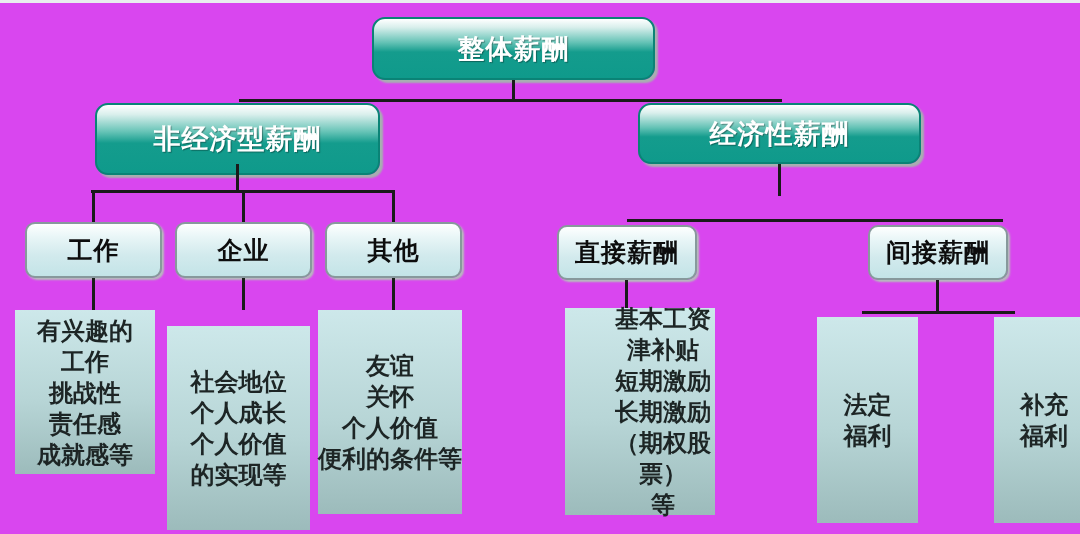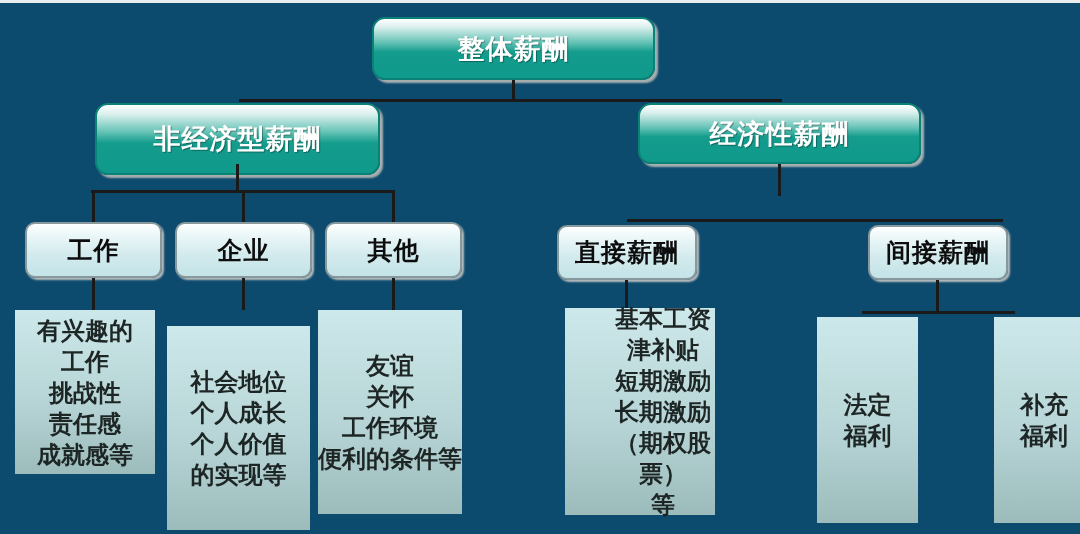--- a/index.html
+++ b/index.html
@@ -1,17 +1,17 @@
 <!DOCTYPE html>
 <html><head>
 <meta charset="utf-8">
 <style>
   html,body{margin:0;padding:0;background:#fff;}
   #stage{
-    position:relative;width:1080px;height:534px;background:#0c4a6e;
+    position:relative;width:1080px;height:534px;background:#d946ef;
     font-family:"Liberation Sans","DejaVu Sans",sans-serif;overflow:hidden;
   }
   .node{
     position:absolute;display:flex;align-items:center;justify-content:center;
     text-align:center;box-sizing:border-box;
   }
   .teal{
     background:linear-gradient(180deg,#ffffff 0%,#d9efec 14%,#63c2b5 40%,#149c8d 56%,#0f9a8b 100%);
     border:2px solid #0a8376;border-radius:13px;
     box-shadow:3px 3px 2px #a7b0b0;
@@ -78,21 +78,21 @@
 工作
 挑战性
 责任感
 成就感等</div>
   <div class="panel" style="left:167px;top:326px;width:143px;height:204px;">社会地位
 个人成长
 个人价值
 的实现等</div>
   <div class="panel" style="left:318px;top:310px;width:144px;height:204px;">友谊
 关怀
-工作环境
+个人价值
 便利的条件等</div>
 
   <div class="line" style="left:778px;top:164px;width:3px;height:32px;"></div>
   <div class="line" style="left:627px;top:219px;width:376px;height:3px;"></div>
 
   <div class="node light" style="left:557px;top:225px;width:140px;height:55px;">
     <span>直接薪酬</span>
   </div>
   <div class="node light" style="left:868px;top:225px;width:140px;height:55px;">
     <span>间接薪酬</span>

